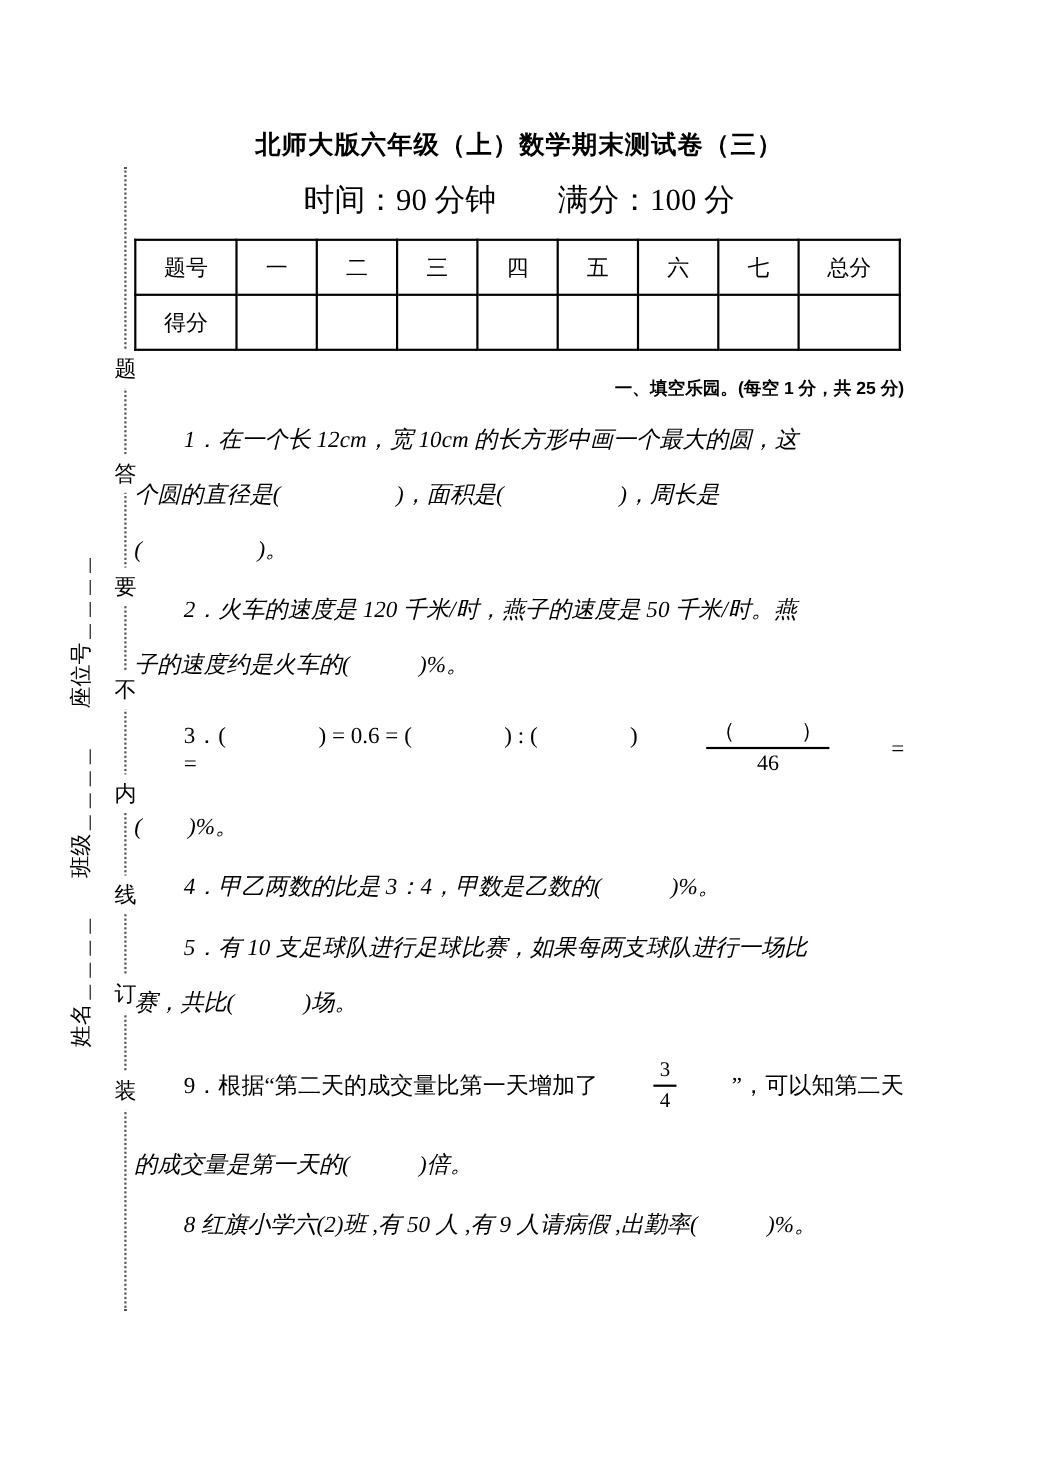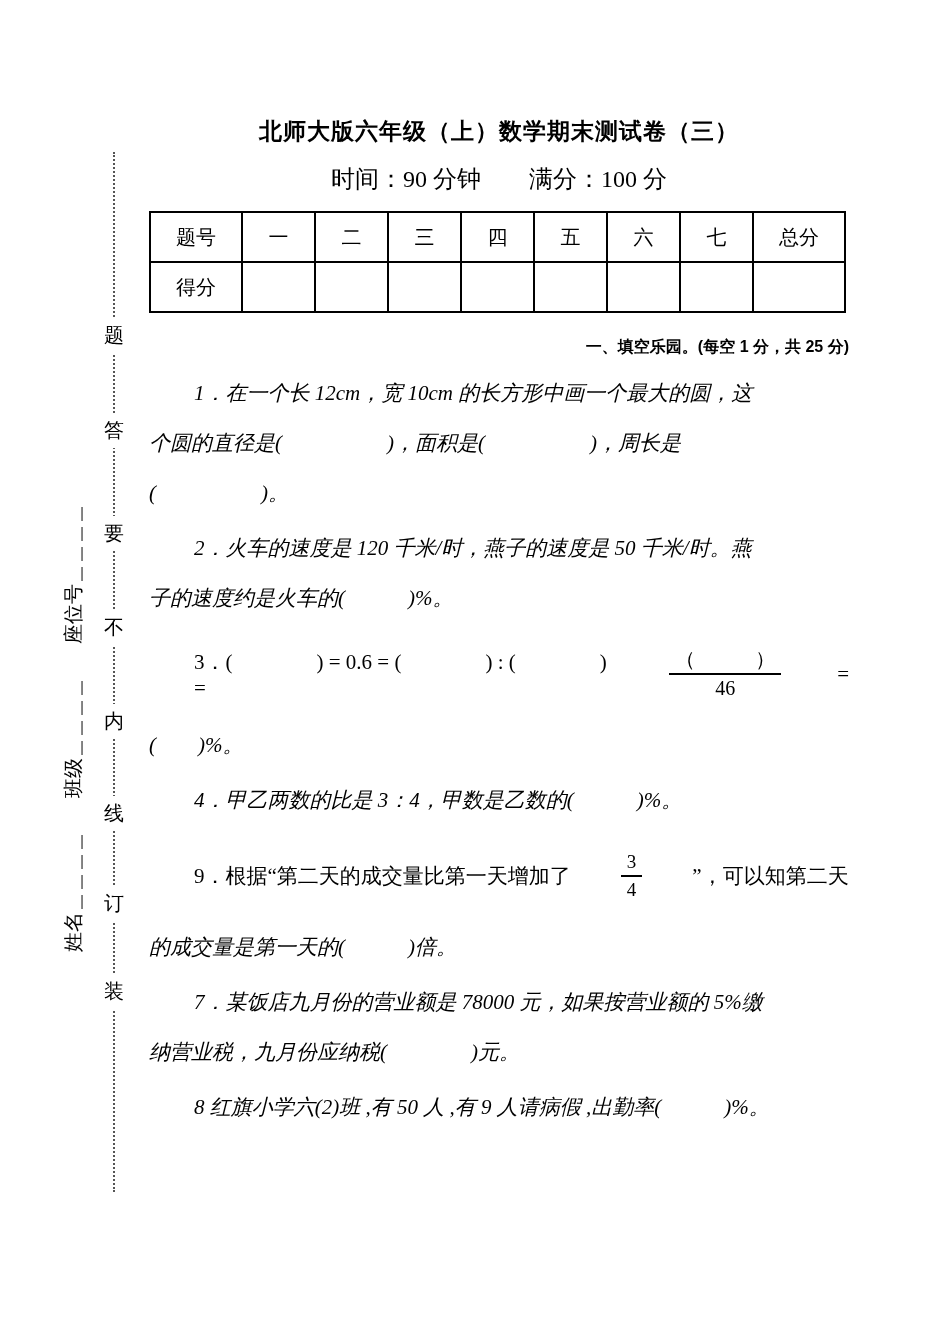--- a/index.html
+++ b/index.html
@@ -52,34 +52,34 @@
     transform: rotate(-90deg);
     font-size: 20px;
     white-space: nowrap;
     display: flex;
     gap: 34px;
   }
 
   
   .content {
     position: absolute;
-    left: 149px;
+    left: 122px;
     top: 116px;
     width: 700px;
   }
   .title {
     font-family: "Liberation Sans", sans-serif;
     font-size: 23px;
     font-weight: bold;
     text-align: center;
     margin: 0 0 16px 0;
     letter-spacing: 1px;
   }
   .subtitle {
-    font-size: 24px;
+    font-size: 28px;
     text-align: center;
     margin-bottom: 16px;
   }
   table.score {
     border-collapse: collapse;
     table-layout: fixed;
     margin-bottom: 24px;
     padding-left: 27px;
   }
   table.score td {
@@ -212,36 +212,36 @@
         </span>
         <span>=</span>
       </div>
       <div class="line">(　　)%。</div>
     </div>
 
     <div class="item">
       <div class="line first">4．甲乙两数的比是 3：4，甲数是乙数的(　　　)%。</div>
     </div>
 
+    <div class="item">
+      <div class="line first">5．有 10 支足球队进行足球比赛，如果每两支球队进行一场比</div>
+      <div class="line">赛，共比(　　　)场。</div>
+    </div>
 
     <div class="item">
       <div class="frac-line first">
         <span>9．根据“第二天的成交量比第一天增加了</span>
         <span class="frac small">
           <span class="num">3</span>
           <span class="den">4</span>
         </span>
         <span>”，可以知第二天</span>
       </div>
       <div class="line">的成交量是第一天的(　　　)倍。</div>
     </div>
 
-    <div class="item">
-      <div class="line first">7．某饭店九月份的营业额是 78000 元，如果按营业额的 5%缴</div>
-      <div class="line">纳营业税，九月份应纳税(　　　　)元。</div>
-    </div>
 
     <div class="item">
       <div class="line first">8 红旗小学六(2)班 ,有 50 人 ,有 9 人请病假 ,出勤率(　　　)%。</div>
     </div>
 
   </div>
 </div>
 
 </body></html>

